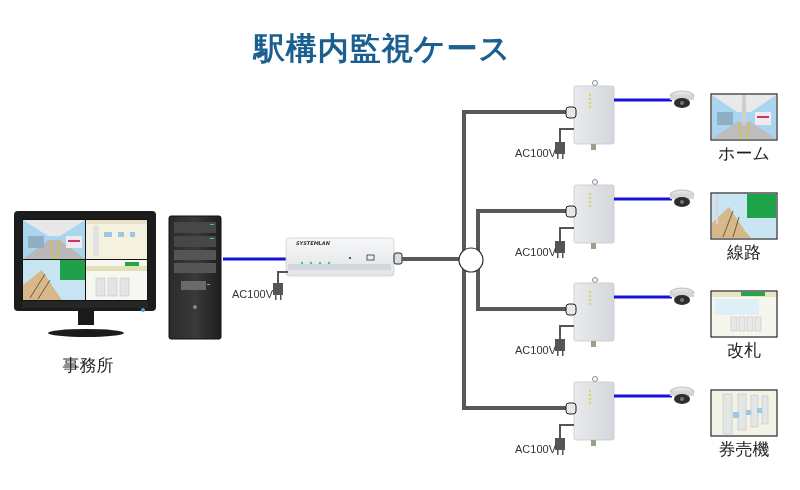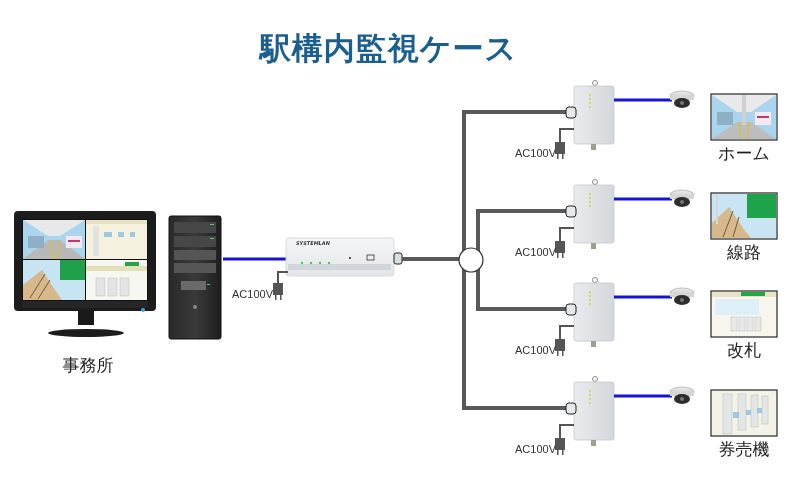--- a/index.html
+++ b/index.html
@@ -1,18 +1,18 @@
 <!DOCTYPE html>
 <html><head>
 <meta charset="utf-8">
 <style>
   html, body { margin:0; padding:0; background:#ffffff; }
   body { width:800px; height:490px; position:relative; overflow:hidden; font-family:"DejaVu Sans", sans-serif; }
   #title {
-    position:absolute; left:10px; top:28px; width:757px; text-align:center;
+    position:absolute; left:4px; top:28px; width:757px; text-align:center;
     font-family:"DejaVu Sans", sans-serif; font-weight:bold; font-size:31px;
     color:#1a5f8f; letter-spacing:1px;
   }
   svg#diagram { position:absolute; left:0; top:0; }
   .lbl { font-family:"DejaVu Sans", sans-serif; fill:#222; }
   .ac { font-family:"Liberation Sans", sans-serif; font-size:11px; fill:#333; }
   .place { font-size:17px; fill:#222; }
 </style>
 </head>
 <body>

